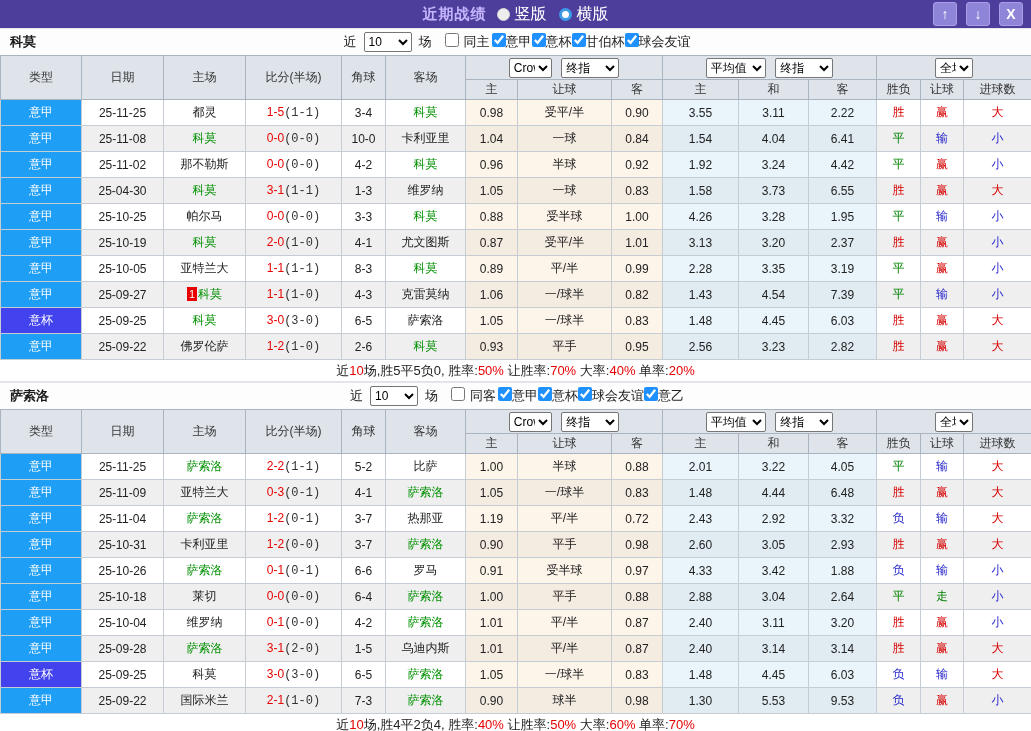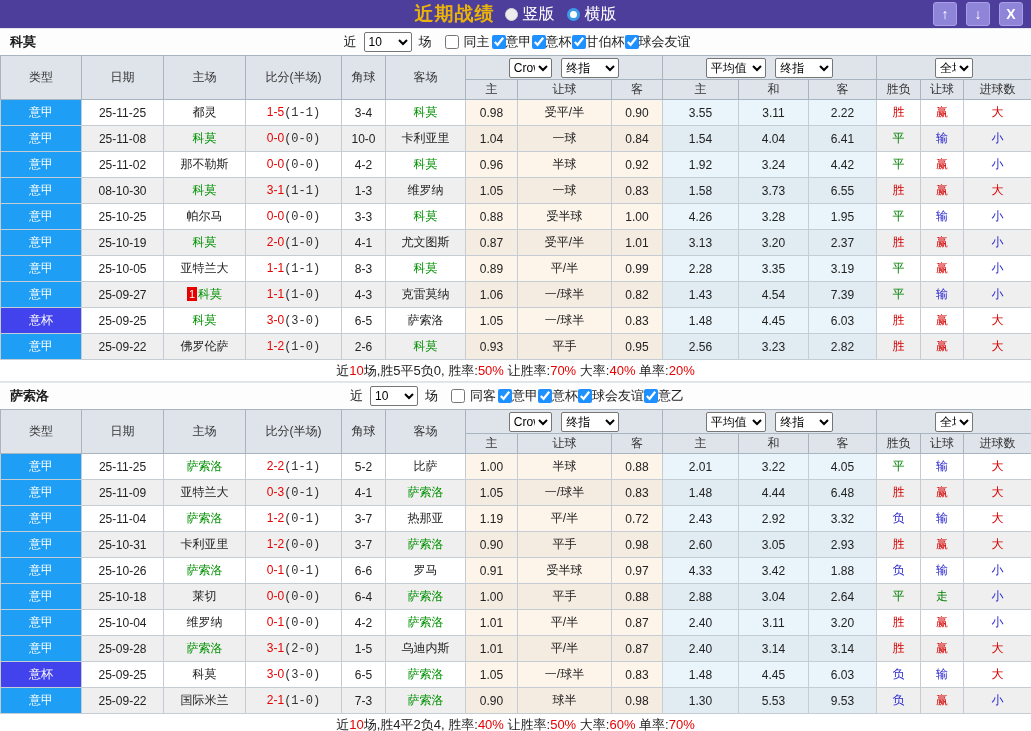--- a/index.html
+++ b/index.html
@@ -4,40 +4,40 @@
 <style>
   * { box-sizing: border-box; }
   body {
     margin: 0; width: 1031px; background: #fff; color: #222;
     font-family: "Liberation Sans", "DejaVu Sans", sans-serif; font-size: 12px;
   }
   
   .titlebar { height: 28px; background: #4d3e9b; position: relative;
     display: flex; align-items: center; justify-content: center; }
   .title-center { display: flex; align-items: center; gap: 10px; }
-  .win-title { color: #eab308; font-weight: bold; font-size: 19px; letter-spacing: 1px; }
+  .win-title { color: #c4b5fd; font-weight: bold; font-size: 15px; letter-spacing: 1px; }
   .vm { display: flex; align-items: center; gap: 5px; color: #fff; font-size: 16px; cursor: pointer; }
   .radio { width: 13px; height: 13px; border-radius: 50%; display: inline-block; }
   .radio.sel { background: #ededed; border: 1px solid #d6d6d6; }
   .radio.unsel { background: #fff; border: 3px solid #3d9ae8; }
   .tb-buttons { position: absolute; right: 8px; top: 2px; display: flex; gap: 9px; }
   .tb-btn { width: 24px; height: 24px; background: #8e85d8; border: 1px solid #a89fe8;
     border-radius: 3px; color: #fff; font-weight: bold; font-size: 14px; line-height: 21px;
     text-align: center; padding: 0; cursor: pointer; font-family: inherit; }
   
   .filter-row { position: relative; height: 27px; display: flex; align-items: center;
     justify-content: center; background: #fdfdfe; border-top: 1px solid #e4e7eb; }
   .team-name { position: absolute; left: 10px; font-weight: bold; font-size: 13px; color: #1a1a1a; }
   .fc { display: flex; align-items: center; font-size: 13px; }
   .fc .gap { margin: 0 3px; }
   select { border: 1px solid #767676; background: #fff; border-radius: 2px;
     height: 20px; font-size: 12px; font-family: inherit; }
   .count-select { width: 48px; margin: 0 4px; }
   input[type="checkbox"] { width: 14px; height: 14px; accent-color: #1e90ff; margin: 0; }
-  .chk { display: flex; align-items: center; cursor: pointer; }
+  .chk { display: flex; align-items: flex-start; cursor: pointer; }
   .chk.same { margin: 0 2px 0 10px; }
   .chk.same input { margin-right: 5px; }
   .league-checks { display: flex; align-items: center; }
   
   .stats-table { width: 1031px; table-layout: fixed; border-collapse: collapse; font-size: 12px; }
   .stats-table th, .stats-table td { border: 1px solid #c6ccd4; text-align: center;
     overflow: hidden; white-space: nowrap; padding: 0; }
   .stats-table thead th { background: #dfe4eb; border-color: #a9b4c1; font-weight: normal; color: #333; }
   tr.ht th.sel-th { height: 24px; }
   tr.hb th { height: 20px; }
@@ -214,21 +214,21 @@
             <td class="c-odds">0.92</td>
             <td class="c-avg">1.92</td>
             <td class="c-avg">3.24</td>
             <td class="c-avg">4.42</td>
             <td class="stripe g">平</td>
             <td class="stripe r">赢</td>
             <td class="stripe b">小</td>
           </tr>
           <tr>
             <td class="c-type">意甲</td>
-            <td class="stripe">08-10-30</td>
+            <td class="stripe">25-04-30</td>
             <td class="stripe"><span class="t-green">科莫</span></td>
             <td class="stripe"><span class="sc-ft">3-1</span><span class="sc-ht">(1-1)</span></td>
             <td class="stripe">1-3</td>
             <td class="stripe"><span>维罗纳</span></td>
             <td class="c-odds">1.05</td>
             <td class="c-odds">一球</td>
             <td class="c-odds">0.83</td>
             <td class="c-avg">1.58</td>
             <td class="c-avg">3.73</td>
             <td class="c-avg">6.55</td>

